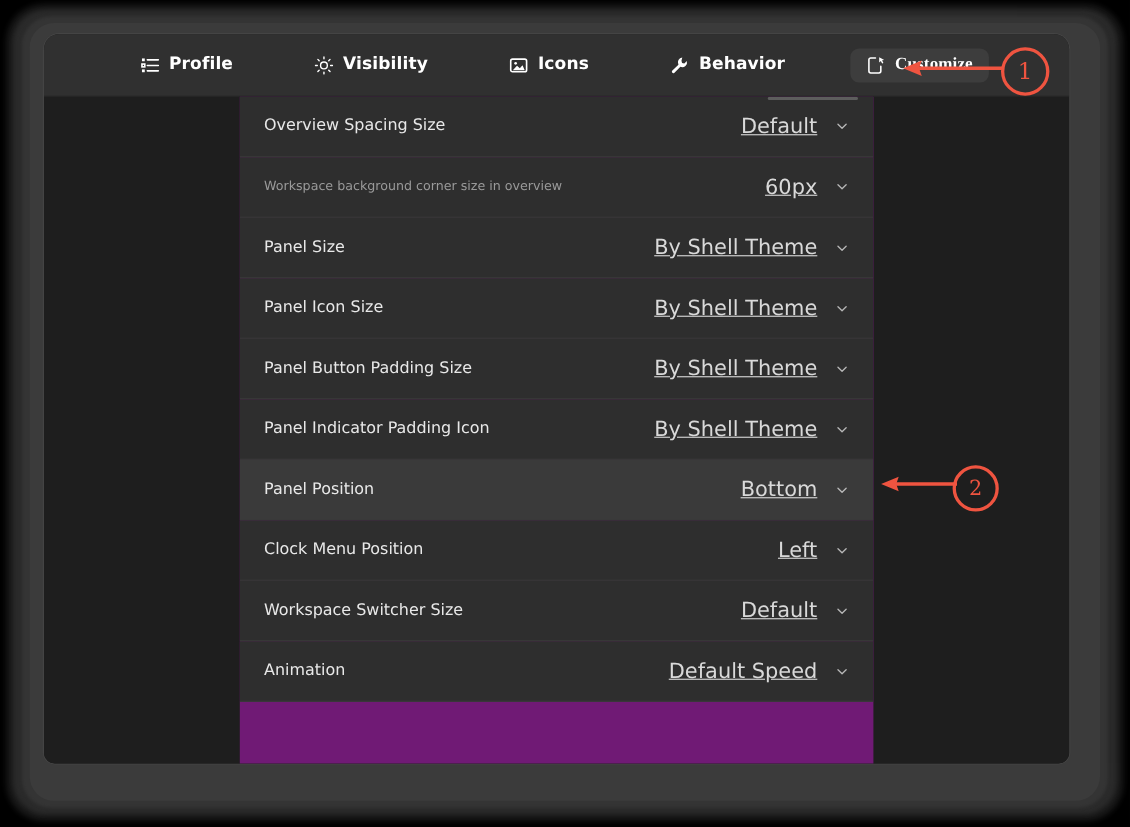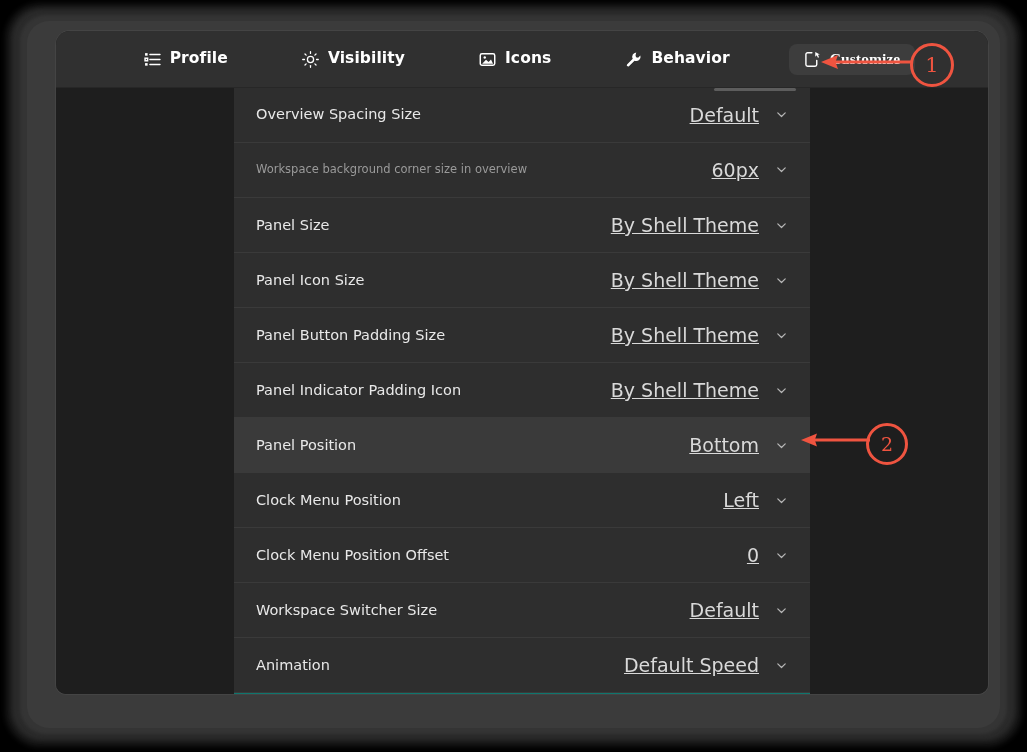--- a/index.html
+++ b/index.html
@@ -49,21 +49,21 @@
   }
   .shadow-l4 {
     left: 27px; top: 21px; right: 27px; bottom: 24px;
     background: #3b3b3b;
     border-radius: 22px;
   }
 
   
   #app-window {
     position: absolute;
-    left: 56px;
+    left: 40px;
     top: 31px;
     width: 932px;
     height: 663px;
     background: #1e1e1e;
     border-radius: 14px 14px 10px 10px;
     overflow: hidden;
     box-shadow: 0 0 0 1px #444;
   }
 
   
@@ -109,21 +109,21 @@
   #content {
     position: relative;
     height: 607px;
     background: #1e1e1e;
     display: flex;
     justify-content: center;
   }
   #prefs-list {
     position: relative;
     width: 576px;
-    background: #0f766e;
+    background: #701a75;
     overflow: hidden;
   }
   
   #scroll-indicator {
     position: absolute;
     top: 0px;
     right: 14px;
     width: 82px;
     height: 3px;
     background: #5d5d5d;
@@ -409,33 +409,20 @@
           <div class="pref-right">
             <span class="pref-value">Left</span>
             <span class="chevron">
               <svg viewBox="0 0 14 14" width="13" height="13" fill="none" stroke="#cfcfcf" stroke-width="1.3" stroke-linecap="round" stroke-linejoin="round">
                   <path d="M3 5.3 L7 9.2 L11 5.3"></path>
                 </svg>
             </span>
           </div>
         </div>
 
-        <div class="pref-row">
-          <div class="pref-text">
-            <span class="pref-title">Clock Menu Position Offset</span>
-          </div>
-          <div class="pref-right">
-            <span class="pref-value">0</span>
-            <span class="chevron">
-              <svg viewBox="0 0 14 14" width="13" height="13" fill="none" stroke="#cfcfcf" stroke-width="1.3" stroke-linecap="round" stroke-linejoin="round">
-                  <path d="M3 5.3 L7 9.2 L11 5.3"></path>
-                </svg>
-            </span>
-          </div>
-        </div>
 
         <div class="pref-row">
           <div class="pref-text">
             <span class="pref-title">Workspace Switcher Size</span>
           </div>
           <div class="pref-right">
             <span class="pref-value">Default</span>
             <span class="chevron">
               <svg viewBox="0 0 14 14" width="13" height="13" fill="none" stroke="#cfcfcf" stroke-width="1.3" stroke-linecap="round" stroke-linejoin="round">
                   <path d="M3 5.3 L7 9.2 L11 5.3"></path>

